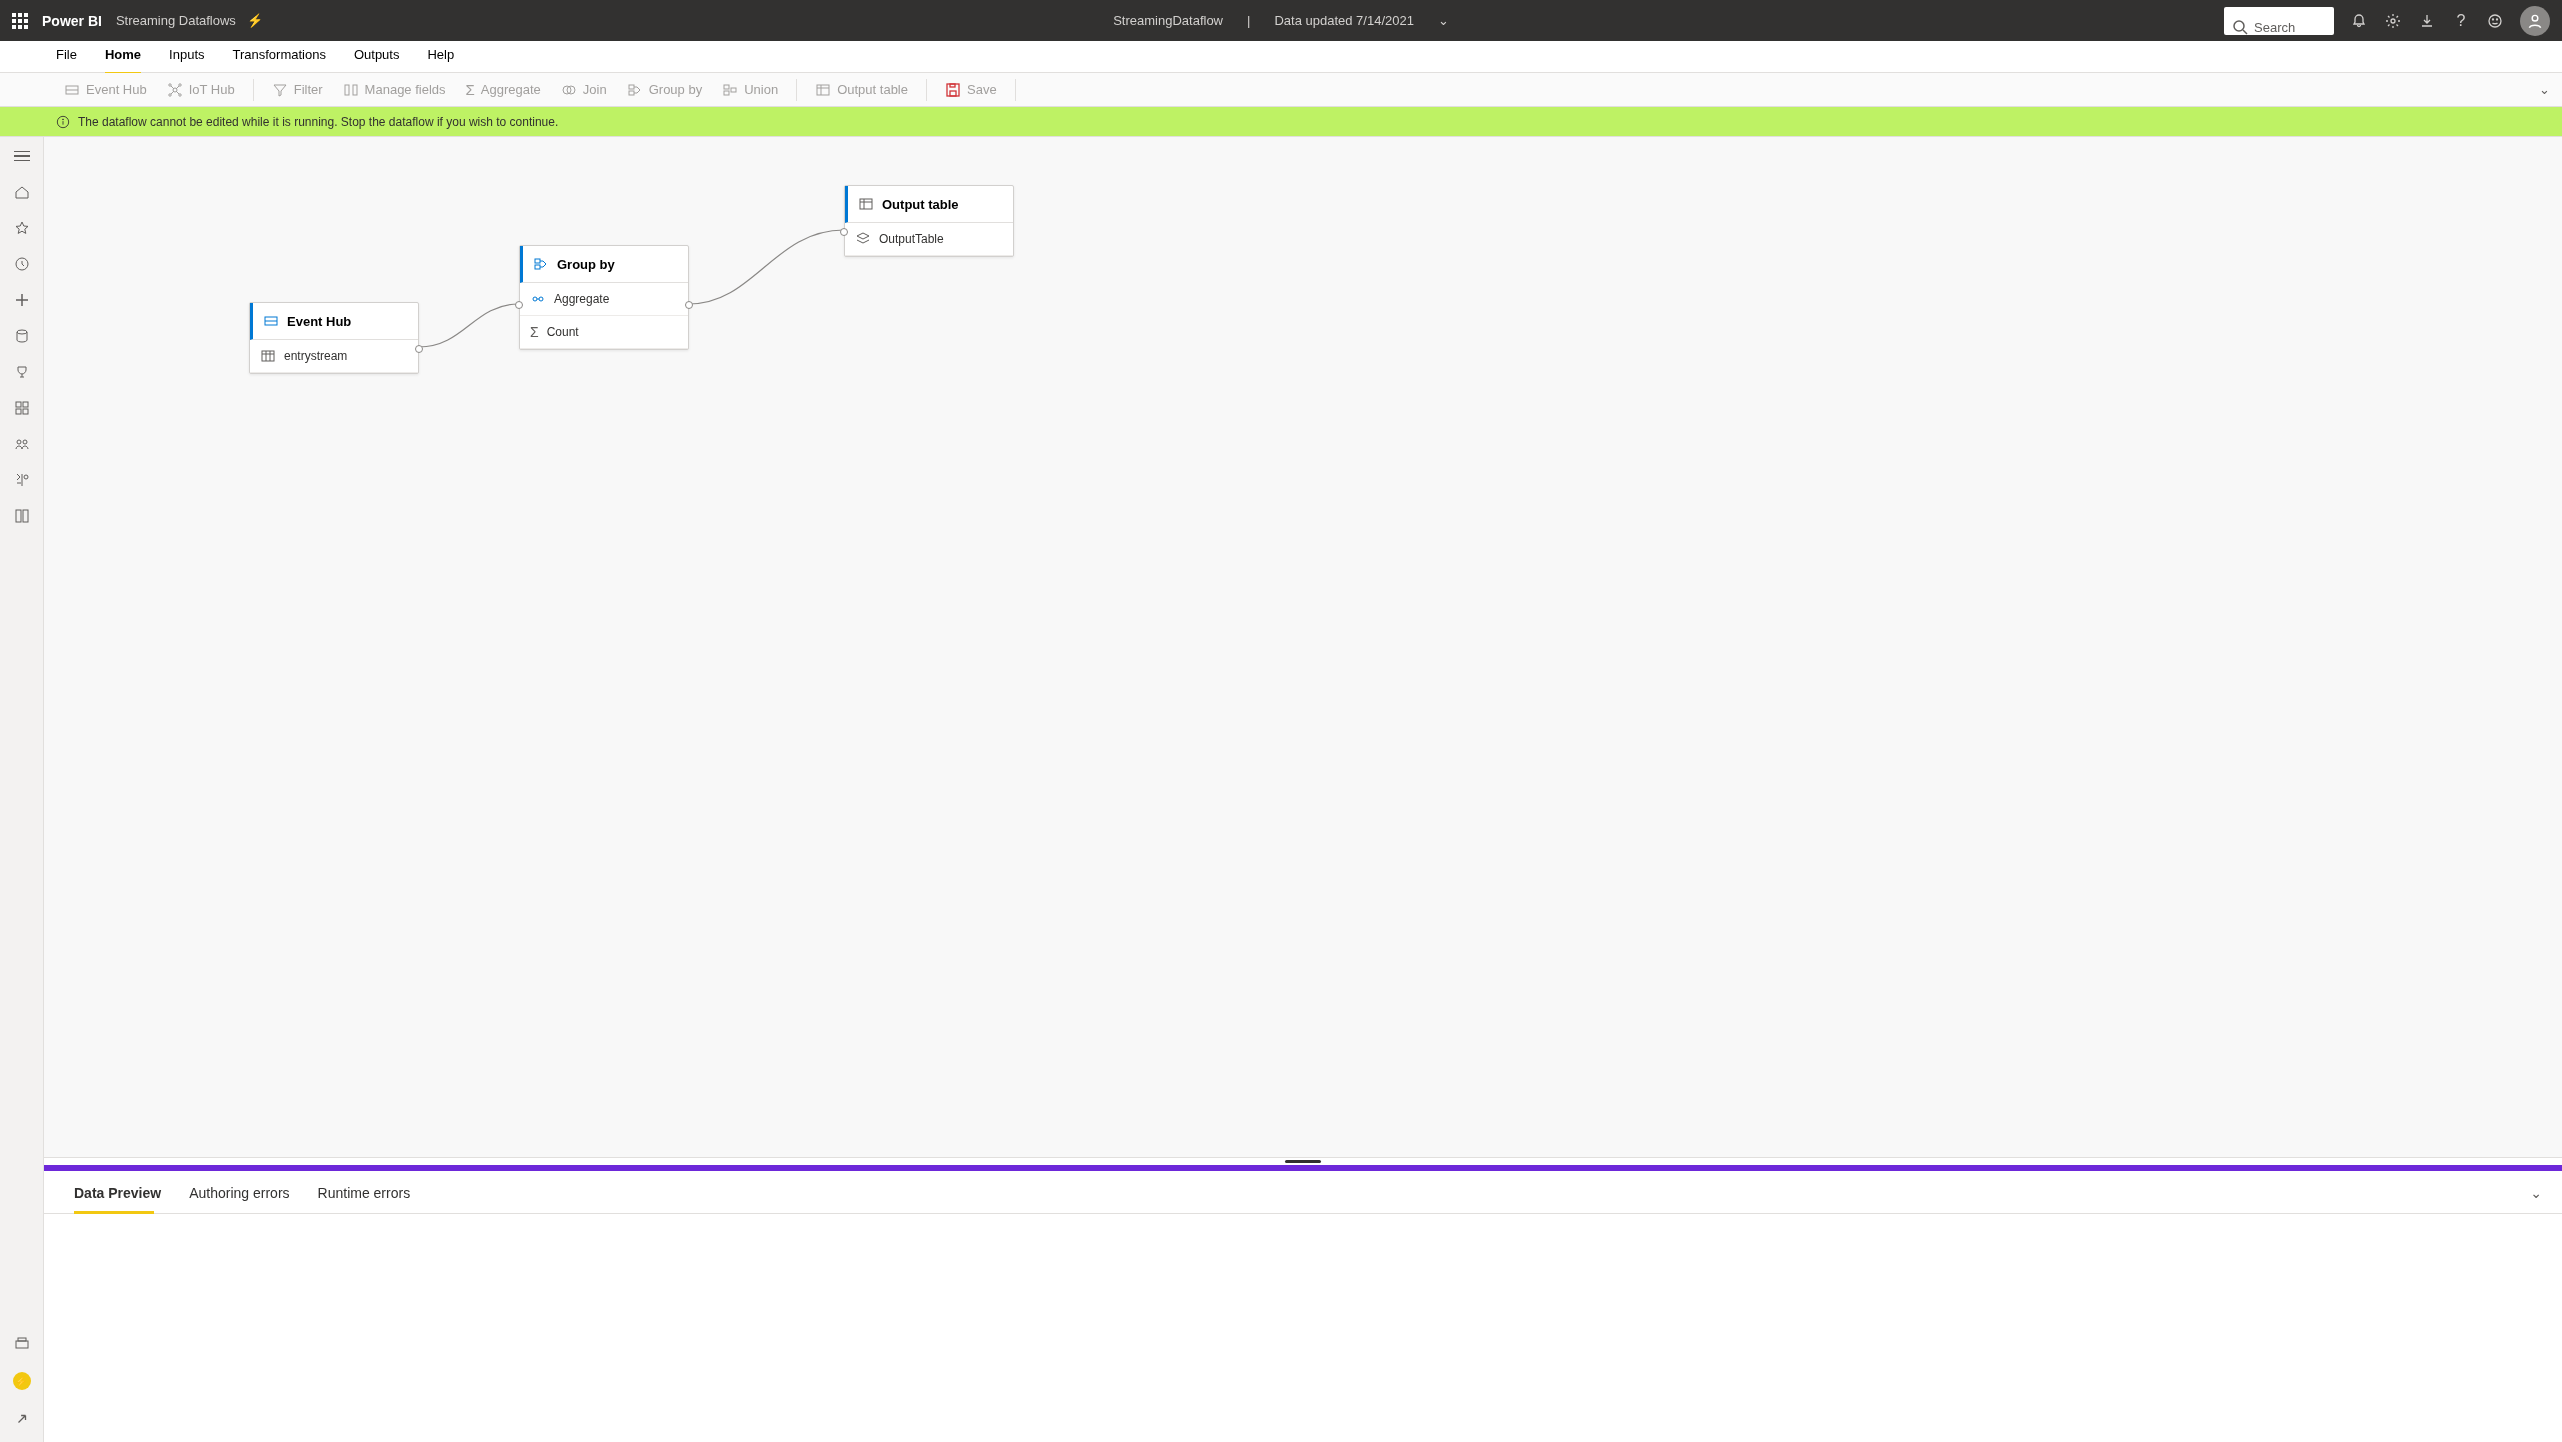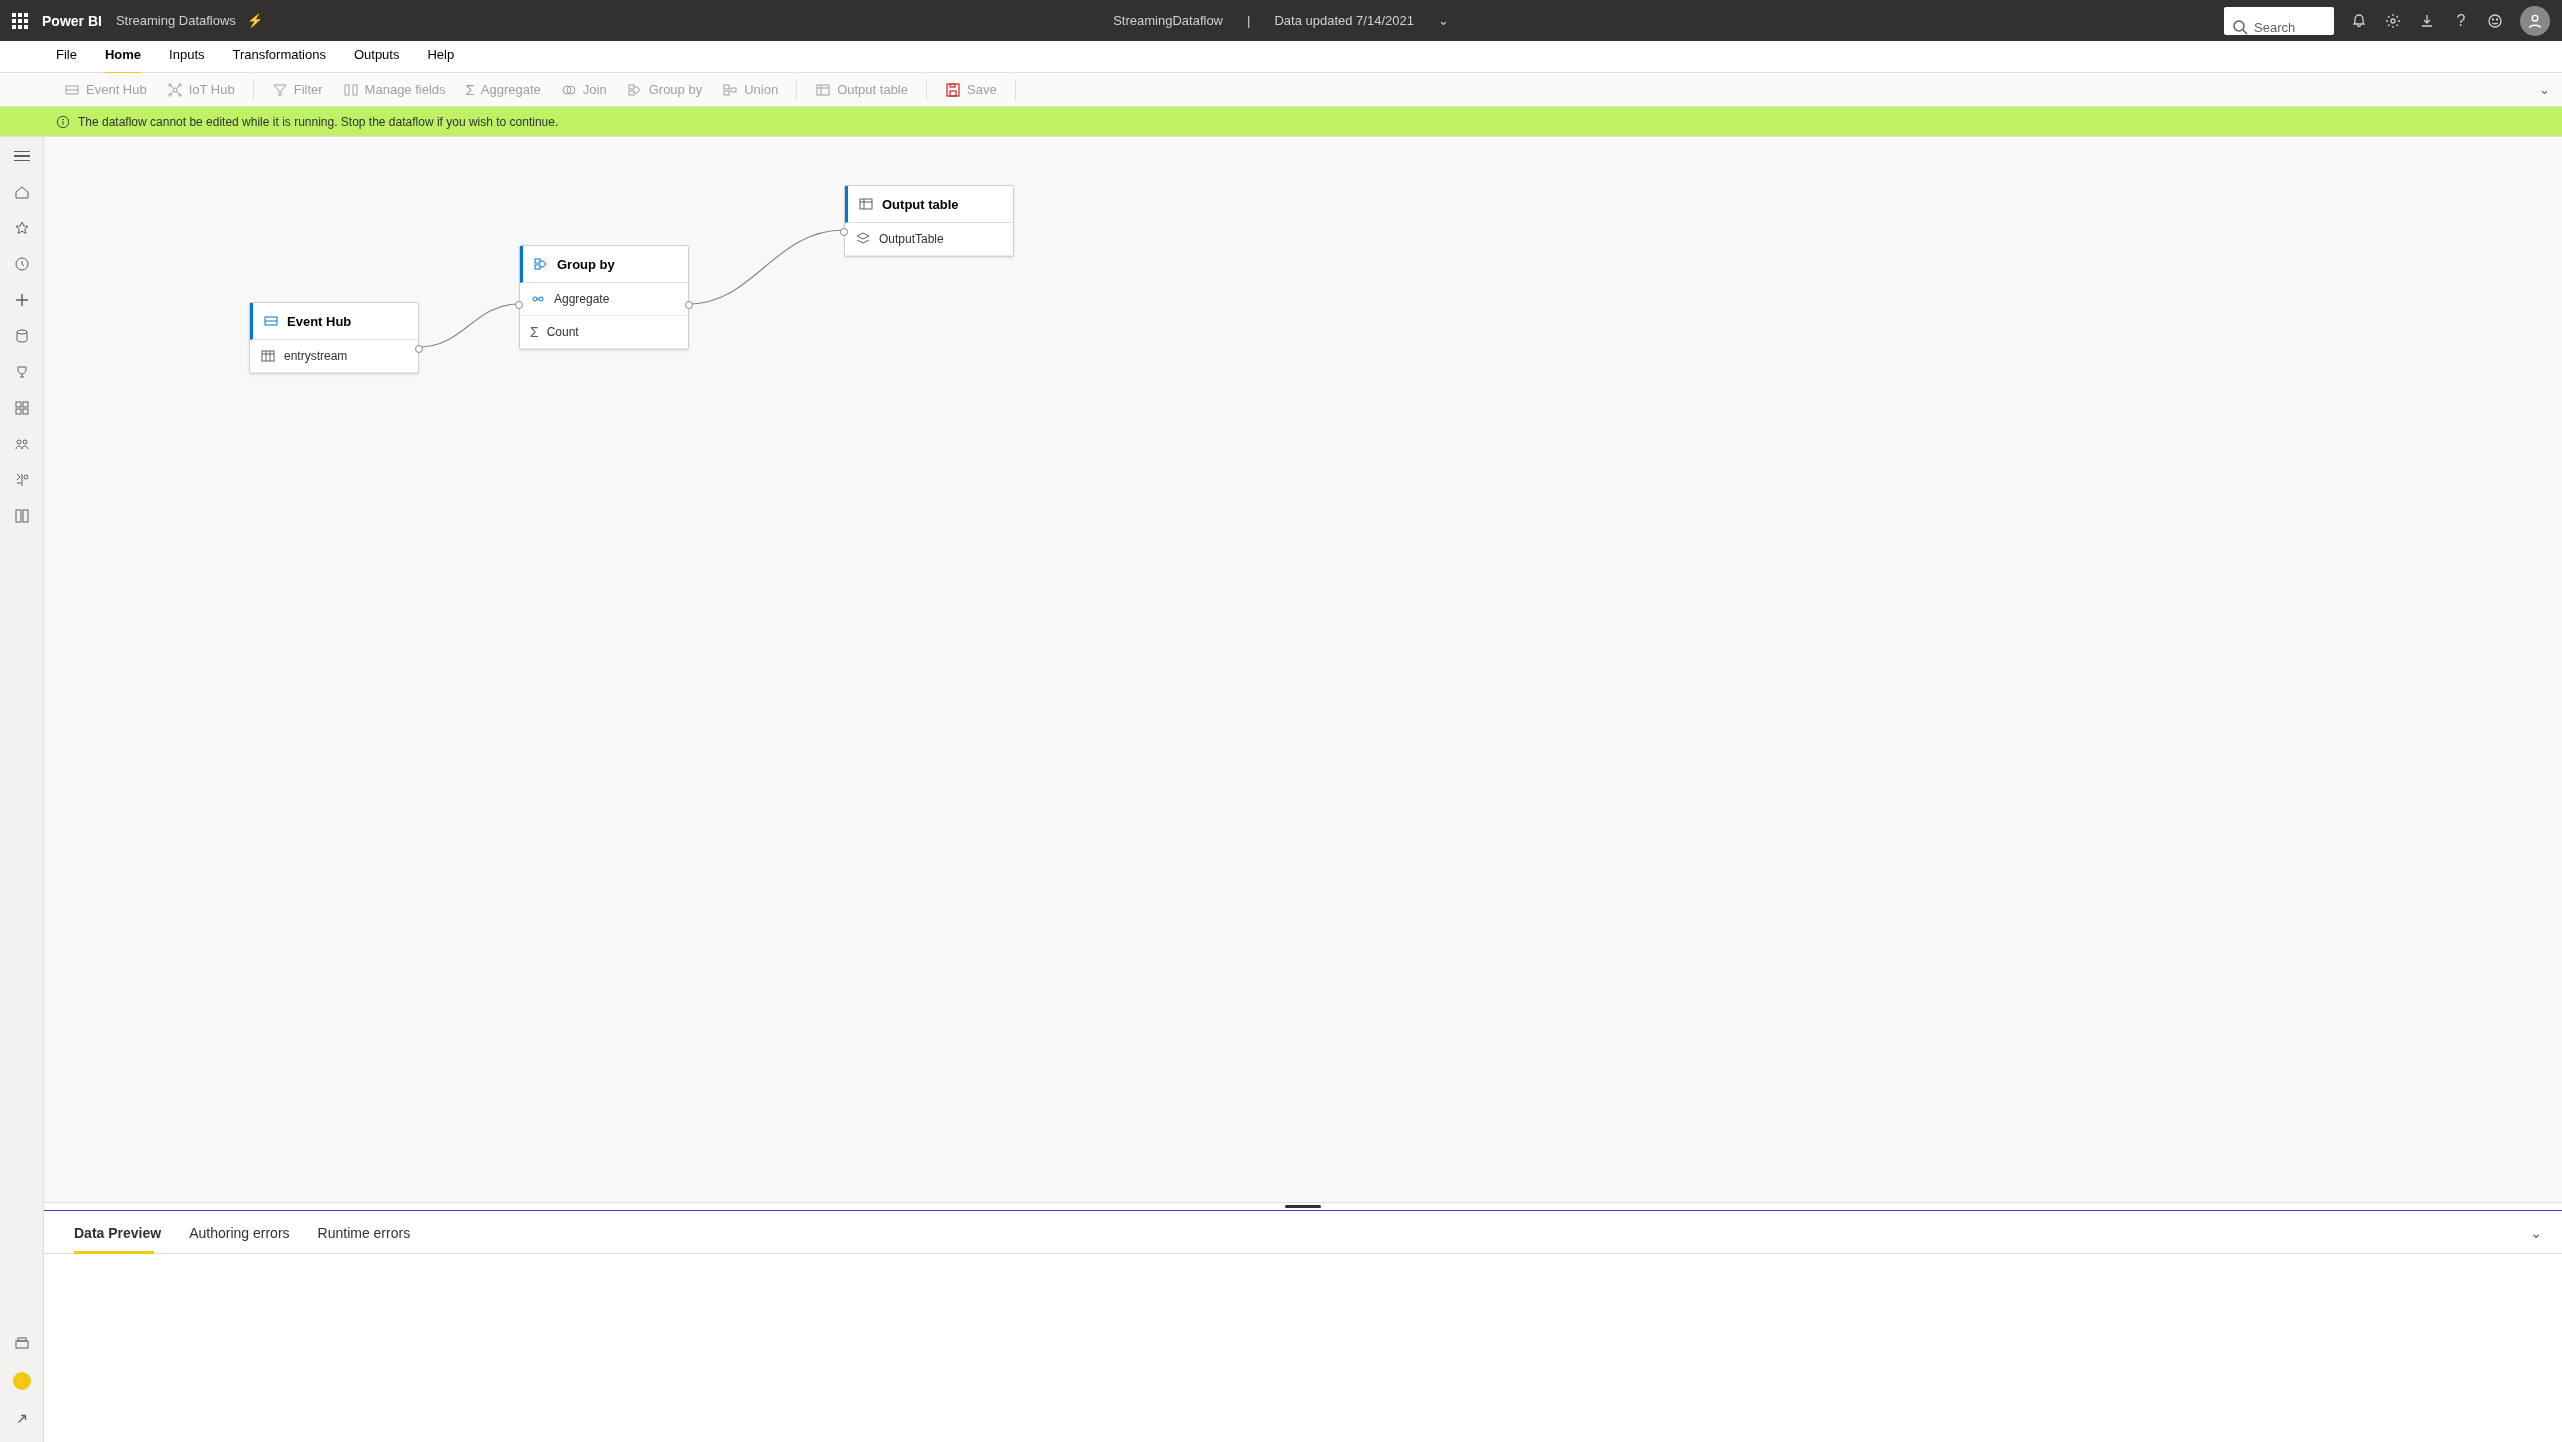--- a/index.html
+++ b/index.html
@@ -44,21 +44,21 @@
 .node-header { border-left: 3px solid #0078d4; padding: 10px 10px; font-weight: 600; font-size: 13px; display: flex; align-items: center; gap: 8px; border-bottom: 1px solid #e1dfdd; }
 .node-row { padding: 8px 10px; font-size: 12px; color: #323130; display: flex; align-items: center; gap: 8px; border-bottom: 1px solid #edebe9;}
 .node-row:last-child { border-bottom: none;}
 .port { position: absolute; width: 8px; height: 8px; border: 1px solid #8a8886; background: #fff; border-radius: 50%; }
 
 svg.wires{position:absolute;top:0;left:0;width:100%;height:100%;pointer-events:none;}
 
 .panel-grip { height: 8px; display:flex; justify-content:center; align-items:center; background:#fff; border-top:1px solid #e1dfdd; cursor: ns-resize;}
 .panel-grip::after{content:"";width:36px;height:3px;background:#323130;border-radius:2px;}
 
-.panel { height: 232px; background: #fff; border-top: 1px solid #6d28d9; display:flex; flex-direction:column;}
+.panel { height: 277px; background: #fff; border-top: 6px solid #6d28d9; display:flex; flex-direction:column;}
 .panel-tabs { display: flex; gap: 28px; padding: 14px 30px 0 30px; font-size: 14px; border-bottom: 1px solid #e1dfdd; position:relative;}
 .panel-tab { padding-bottom: 12px; cursor: pointer; color: #323130;}
 .panel-tab.active { font-weight: 600; }
 .panel-tab.active::after { content:""; position:absolute; height:3px; background:#f2c811; bottom:-1px; width:80px; left:30px;}
 .panel-collapse{position:absolute;right:20px;top:14px;color:#605e5c;cursor:pointer;}
 .panel-body { flex:1; display:flex; flex-direction:column; align-items:center; justify-content:center; gap:10px; color:#323130;}
 .pb-title{font-weight:600; font-size:15px;}
 .pb-sub{font-size:13px; color:#605e5c;}
 
 .ham{width:16px;display:flex;flex-direction:column;gap:3px;}

